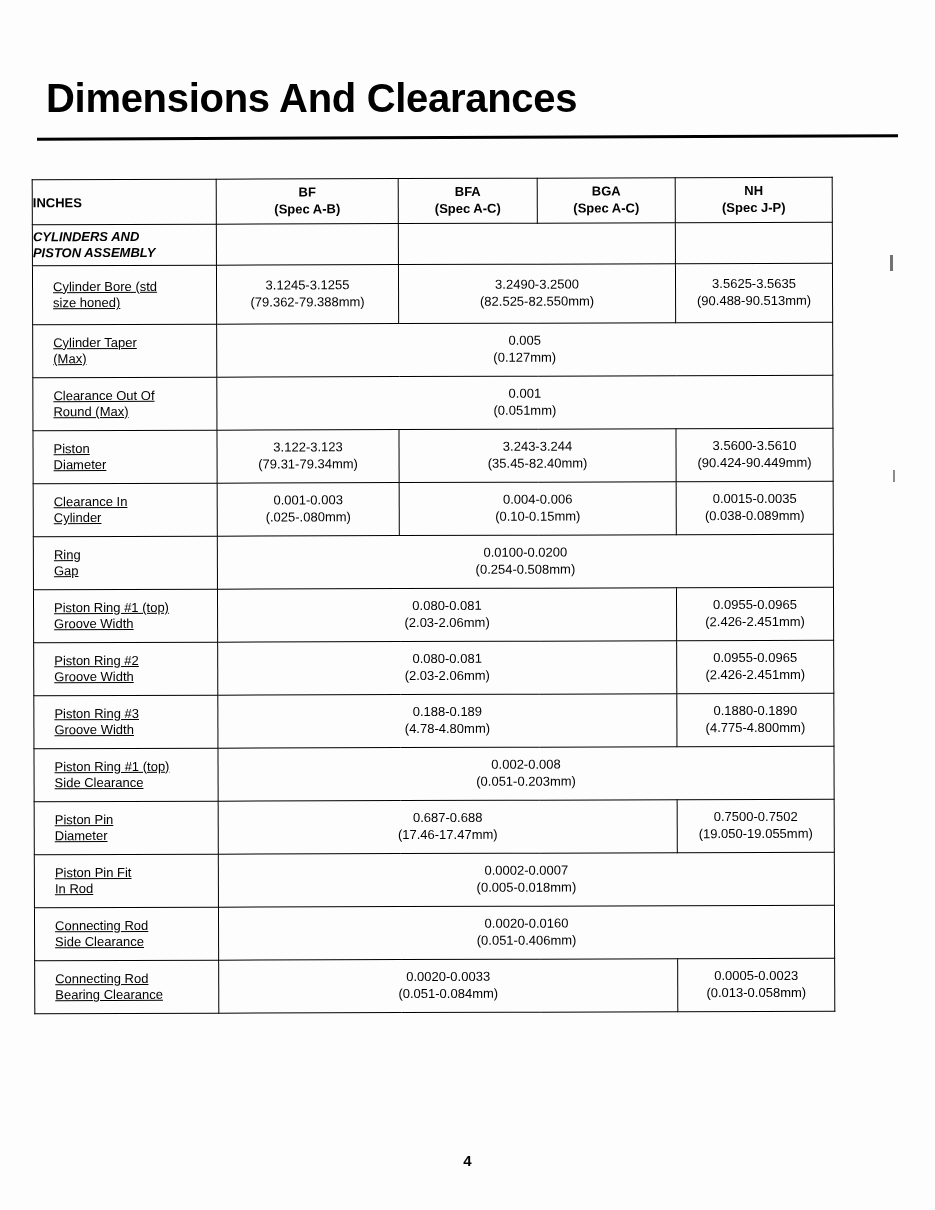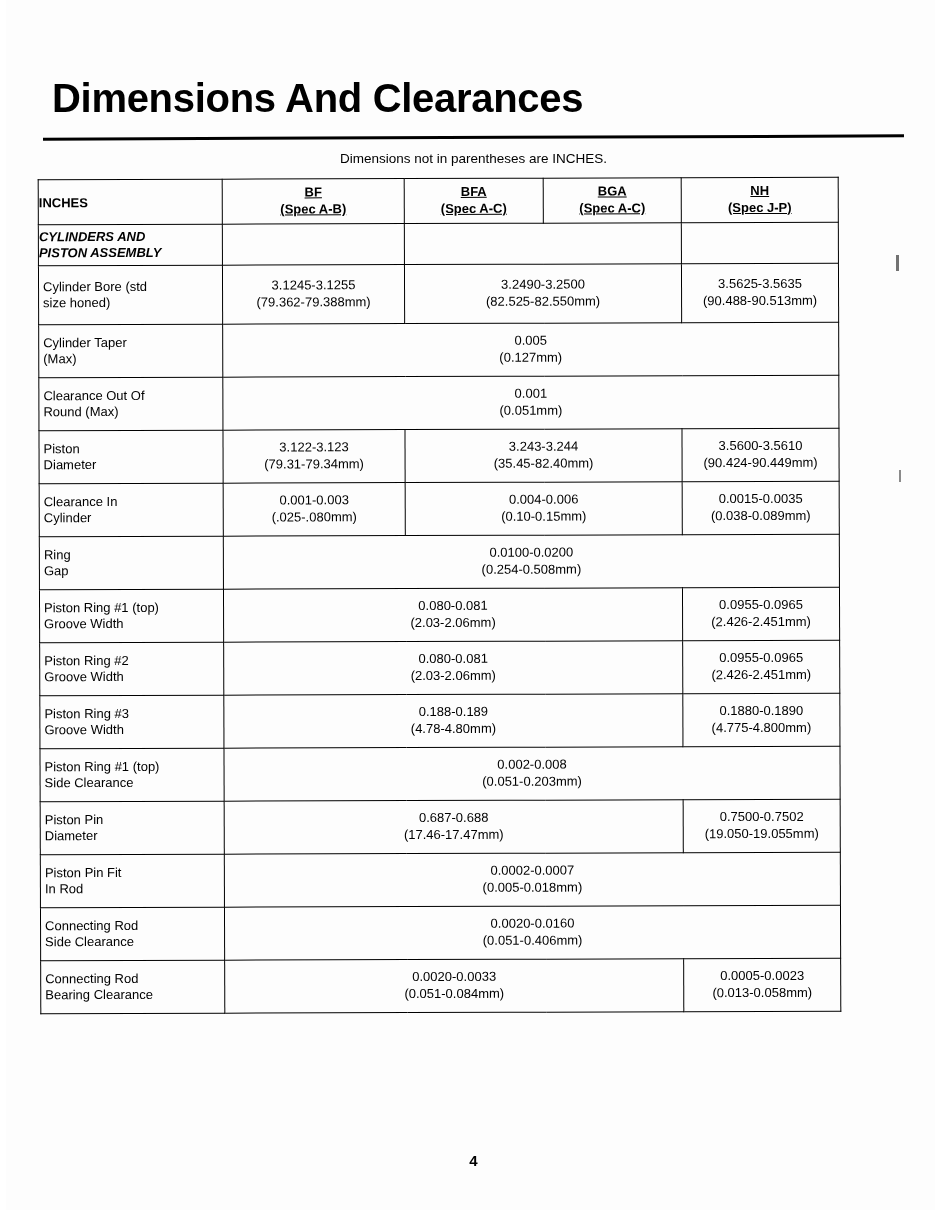--- a/index.html
+++ b/index.html
@@ -12,21 +12,20 @@
     height: 1210px;
     position: relative;
     font-family: "Liberation Sans", sans-serif;
     color: #000000;
     overflow: hidden;
   }
   .page {
     position: absolute;
     inset: 0;
     background: #fdfdfd;
-    margin-left: 6px;
   }
   .page-title {
     position: absolute;
     left: 46px;
     top: 78px;
     font-size: 40px;
     font-weight: bold;
     letter-spacing: -0.3px;
     line-height: 1;
     color: #000;
@@ -75,40 +74,39 @@
   col.c2 { width: 139px; }
   col.c3 { width: 138px; }
   col.c4 { width: 157px; }
 
   .label-cell {
     padding: 7px 6px 7px 14px;
     line-height: 1.26;
     text-align: left;
     font-size: 13.5px;
   }
-  .label-cell.indent { padding-left: 4px; }
+  .label-cell.indent { padding-left: 20px; text-decoration: underline; }
   .section-head {
     font-weight: bold;
     font-size: 13.5px;
     padding: 9px 6px 2px 12px;
     line-height: 1.25;
     font-style: italic;
   }
   .models-head {
     font-weight: bold;
     font-size: 14px;
     padding: 10px 6px 10px 12px;
   }
   .head-cell {
     text-align: center;
     font-weight: bold;
     font-size: 13.5px;
     line-height: 1.3;
     padding: 9px 4px 9px;
-    text-decoration: underline;
   }
   .val {
     text-align: center;
     line-height: 1.3;
     font-size: 13.5px;
     padding: 7px 3px;
   }
   .val .l2 { display: block; }
   .blank { }
 
@@ -146,21 +144,20 @@
     opacity: .45;
   }
 </style>
 </head>
 <body>
 
 <div class="page">
 
   <div class="page-title">Dimensions And Clearances</div>
   <div class="title-rule"></div>
-  <div class="subtitle">Dimensions not in parentheses are INCHES.</div>
 
   <div class="scanline"></div>
   <div class="scanline2"></div>
 
   <div class="table-wrap">
     <table class="spec">
       <colgroup>
         <col class="c0">
           <col class="c1">
           <col class="c2">

